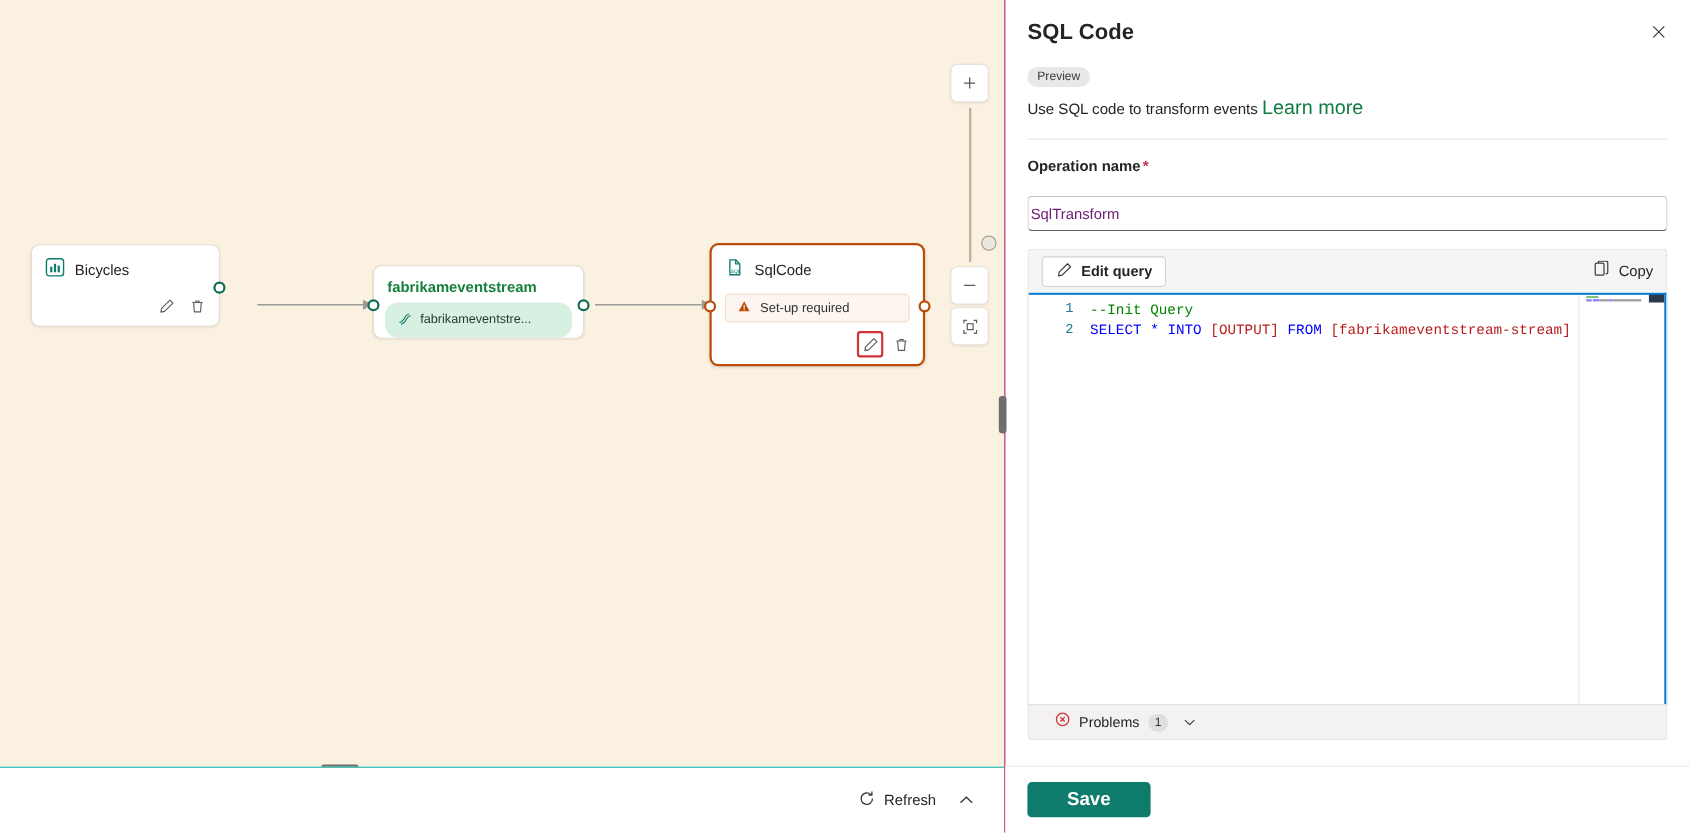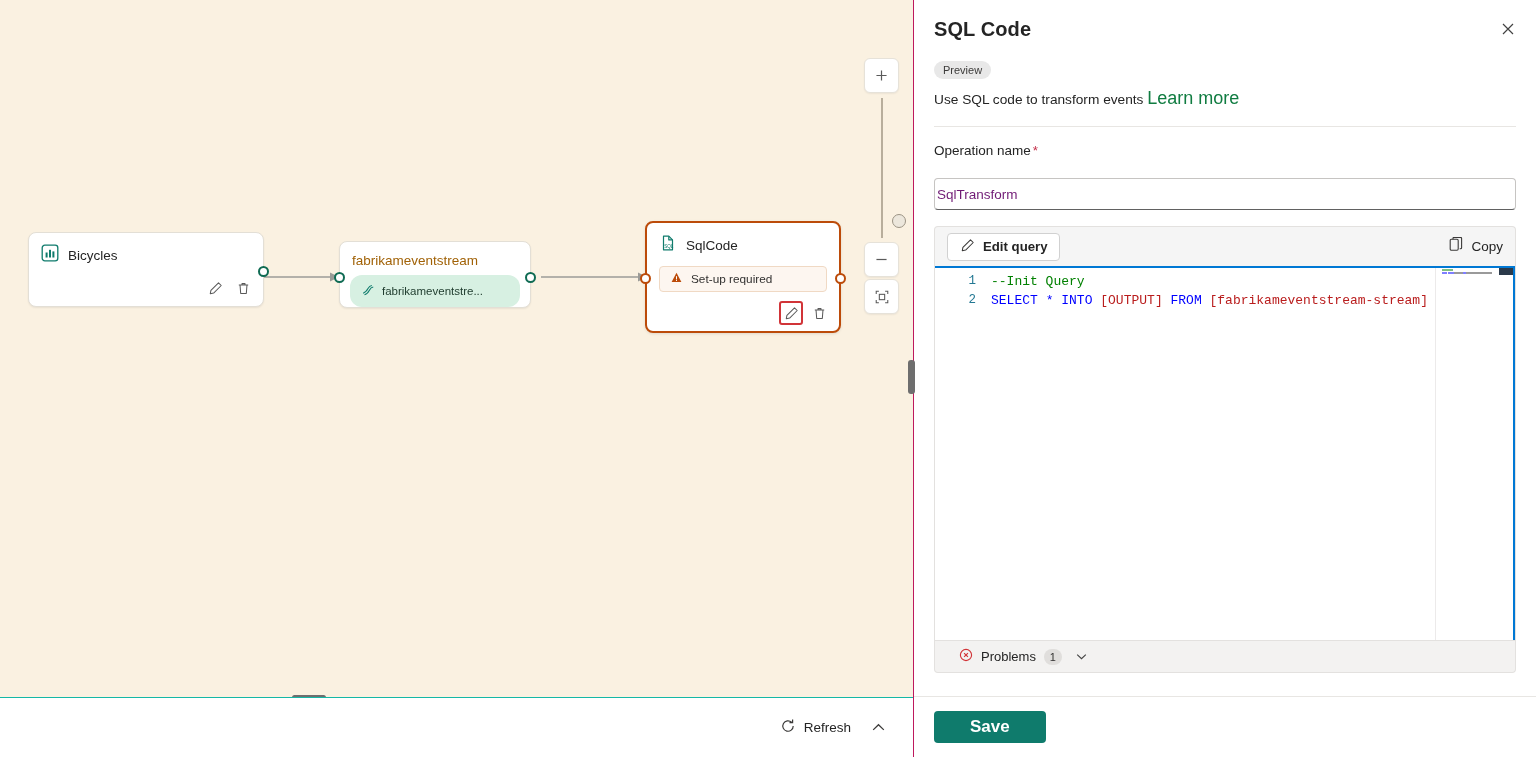--- a/index.html
+++ b/index.html
@@ -27,30 +27,30 @@
     border: 1px solid #e3dfd6;
     border-radius: 8px;
     box-shadow: 0 1px 2px rgba(0,0,0,.07);
   }
   .node.selected {
     border: 2px solid #bc4b09;
     box-shadow: 0 1px 3px rgba(0,0,0,.10);
   }
   .node-header { display: flex; align-items: center; gap: 9px; padding: 11px 12px 0 12px; }
   .node-title { font-size: 13.5px; color: #242424; }
-  .node-title.bold { font-weight: 400; font-size: 13.5px; color: #a16207; }
+  .node-title.bold { font-weight: 700; font-size: 13.5px; color: #15803d; }
   .node-actions { position: absolute; right: 9px; bottom: 7px; display: flex; gap: 6px; align-items: center; }
   .icon-btn {
     width: 22px; height: 22px; display: flex; align-items: center; justify-content: center;
     border-radius: 3px; cursor: pointer; background: transparent; border: none;
   }
   .icon-btn.highlight { outline: 2px solid #d13438; outline-offset: -1px; border-radius: 2px; }
 
   
-  #node-bicycles { left: 28px; top: 232px; width: 236px; height: 75px; }
+  #node-bicycles { left: 28px; top: 222px; width: 172px; height: 75px; }
   
   #node-eventstream { left: 339px; top: 241px; width: 192px; height: 67px; }
   .pill-stream {
     margin: 7px 10px 0 10px;
     height: 24px; border-radius: 12px;
     background: #d7f0e2;
     display: flex; align-items: center; gap: 7px;
     padding: 16px 11px;
     font-size: 11.5px; color: #1d3a2c;
     width: calc(100% - 20px);
@@ -134,21 +134,21 @@
   #preview-badge {
     display: inline-block; margin: 20px 0 0 0;
     background: #e8e8e8; color: #3b3a39;
     font-size: 11px; border-radius: 10px; padding: 3px 9px;
   }
   #panel-desc { margin-top: 9px; font-size: 13.7px; color: #242424; }
   #learn-more { color: #107c41; text-decoration: none; font-size: 18px; cursor: pointer; }
   #panel-divider { margin-top: 17px; height: 1px; background: #e8e6e3; }
 
   #panel-body { flex: 1; padding: 16px 20px 0 20px; overflow: hidden; display: flex; flex-direction: column; }
-  .field-label { font-size: 13.5px; font-weight: 400; color: #242424; }
+  .field-label { font-size: 13.5px; font-weight: 700; color: #242424; }
   .req-star { color: #c4314b; margin-left: 2px; }
   #operation-name-input {
     margin-top: 20px; width: 100%; height: 32px;
     border: 1px solid #c6c4c2; border-bottom: 1px solid #616161;
     border-radius: 4px; padding: 0 2px;
     font-size: 13.5px; color: #701a75;
     font-family: "Liberation Sans", sans-serif;
     background: #ffffff;
   }
 

